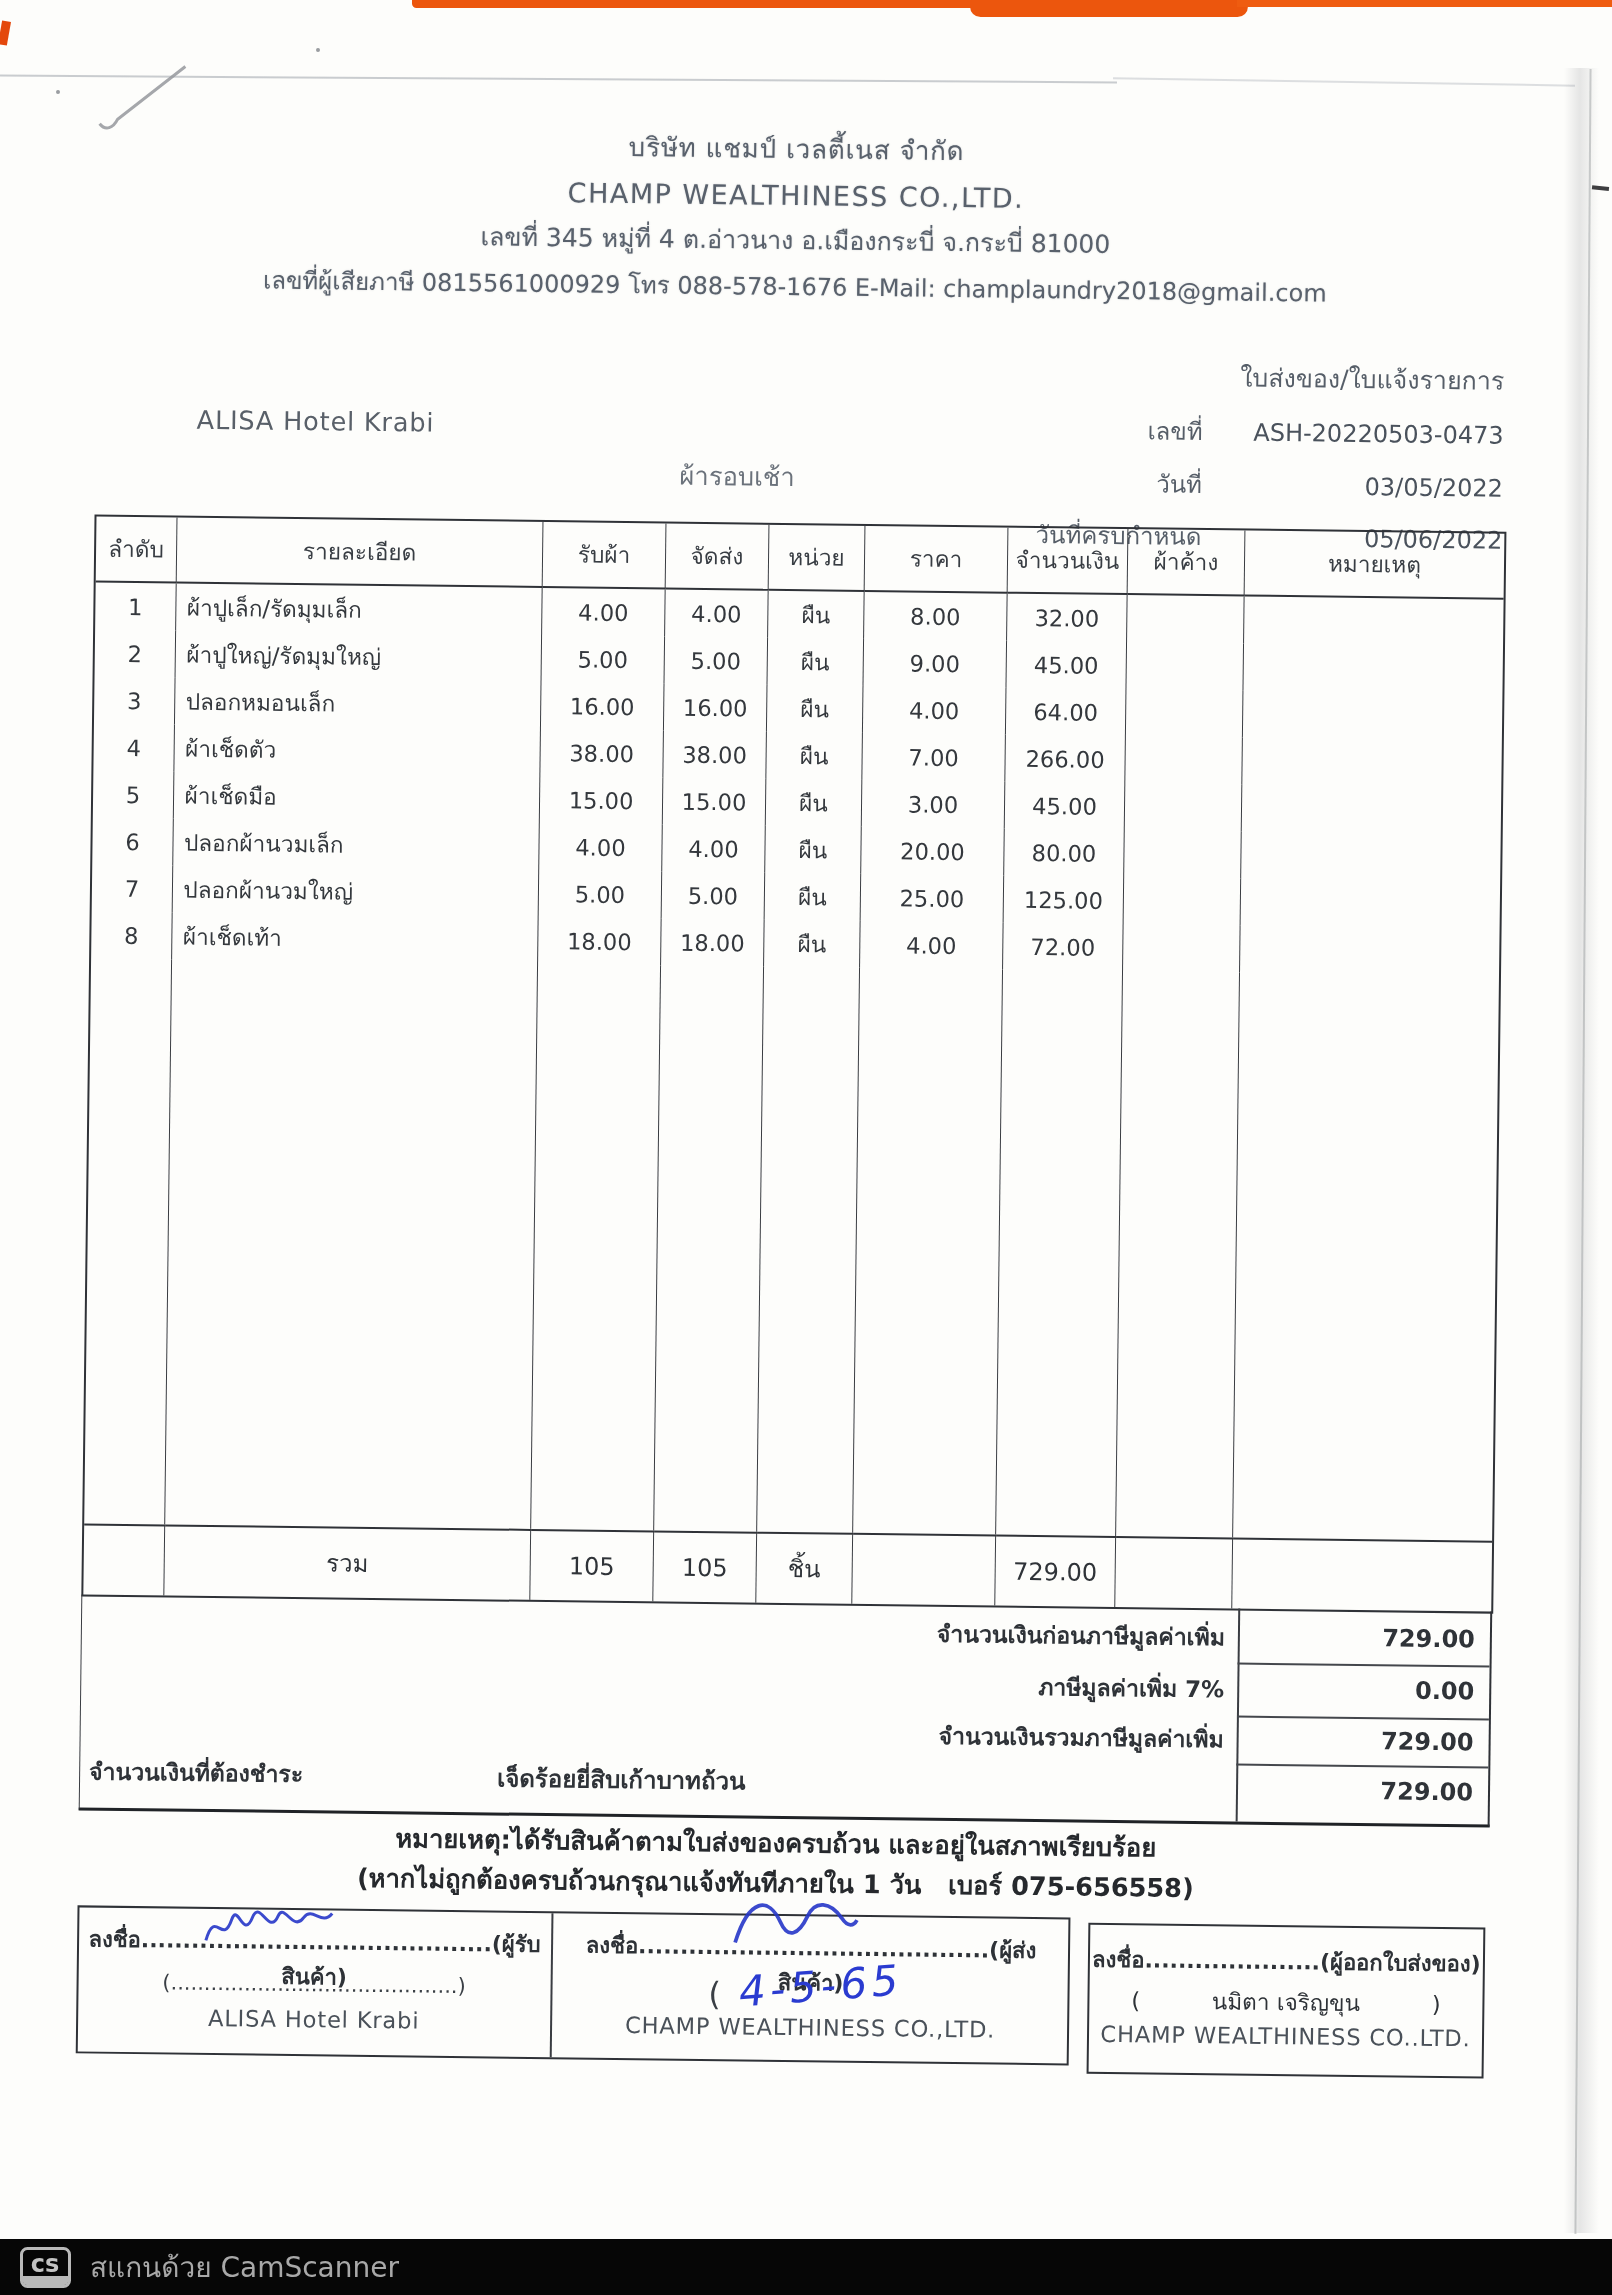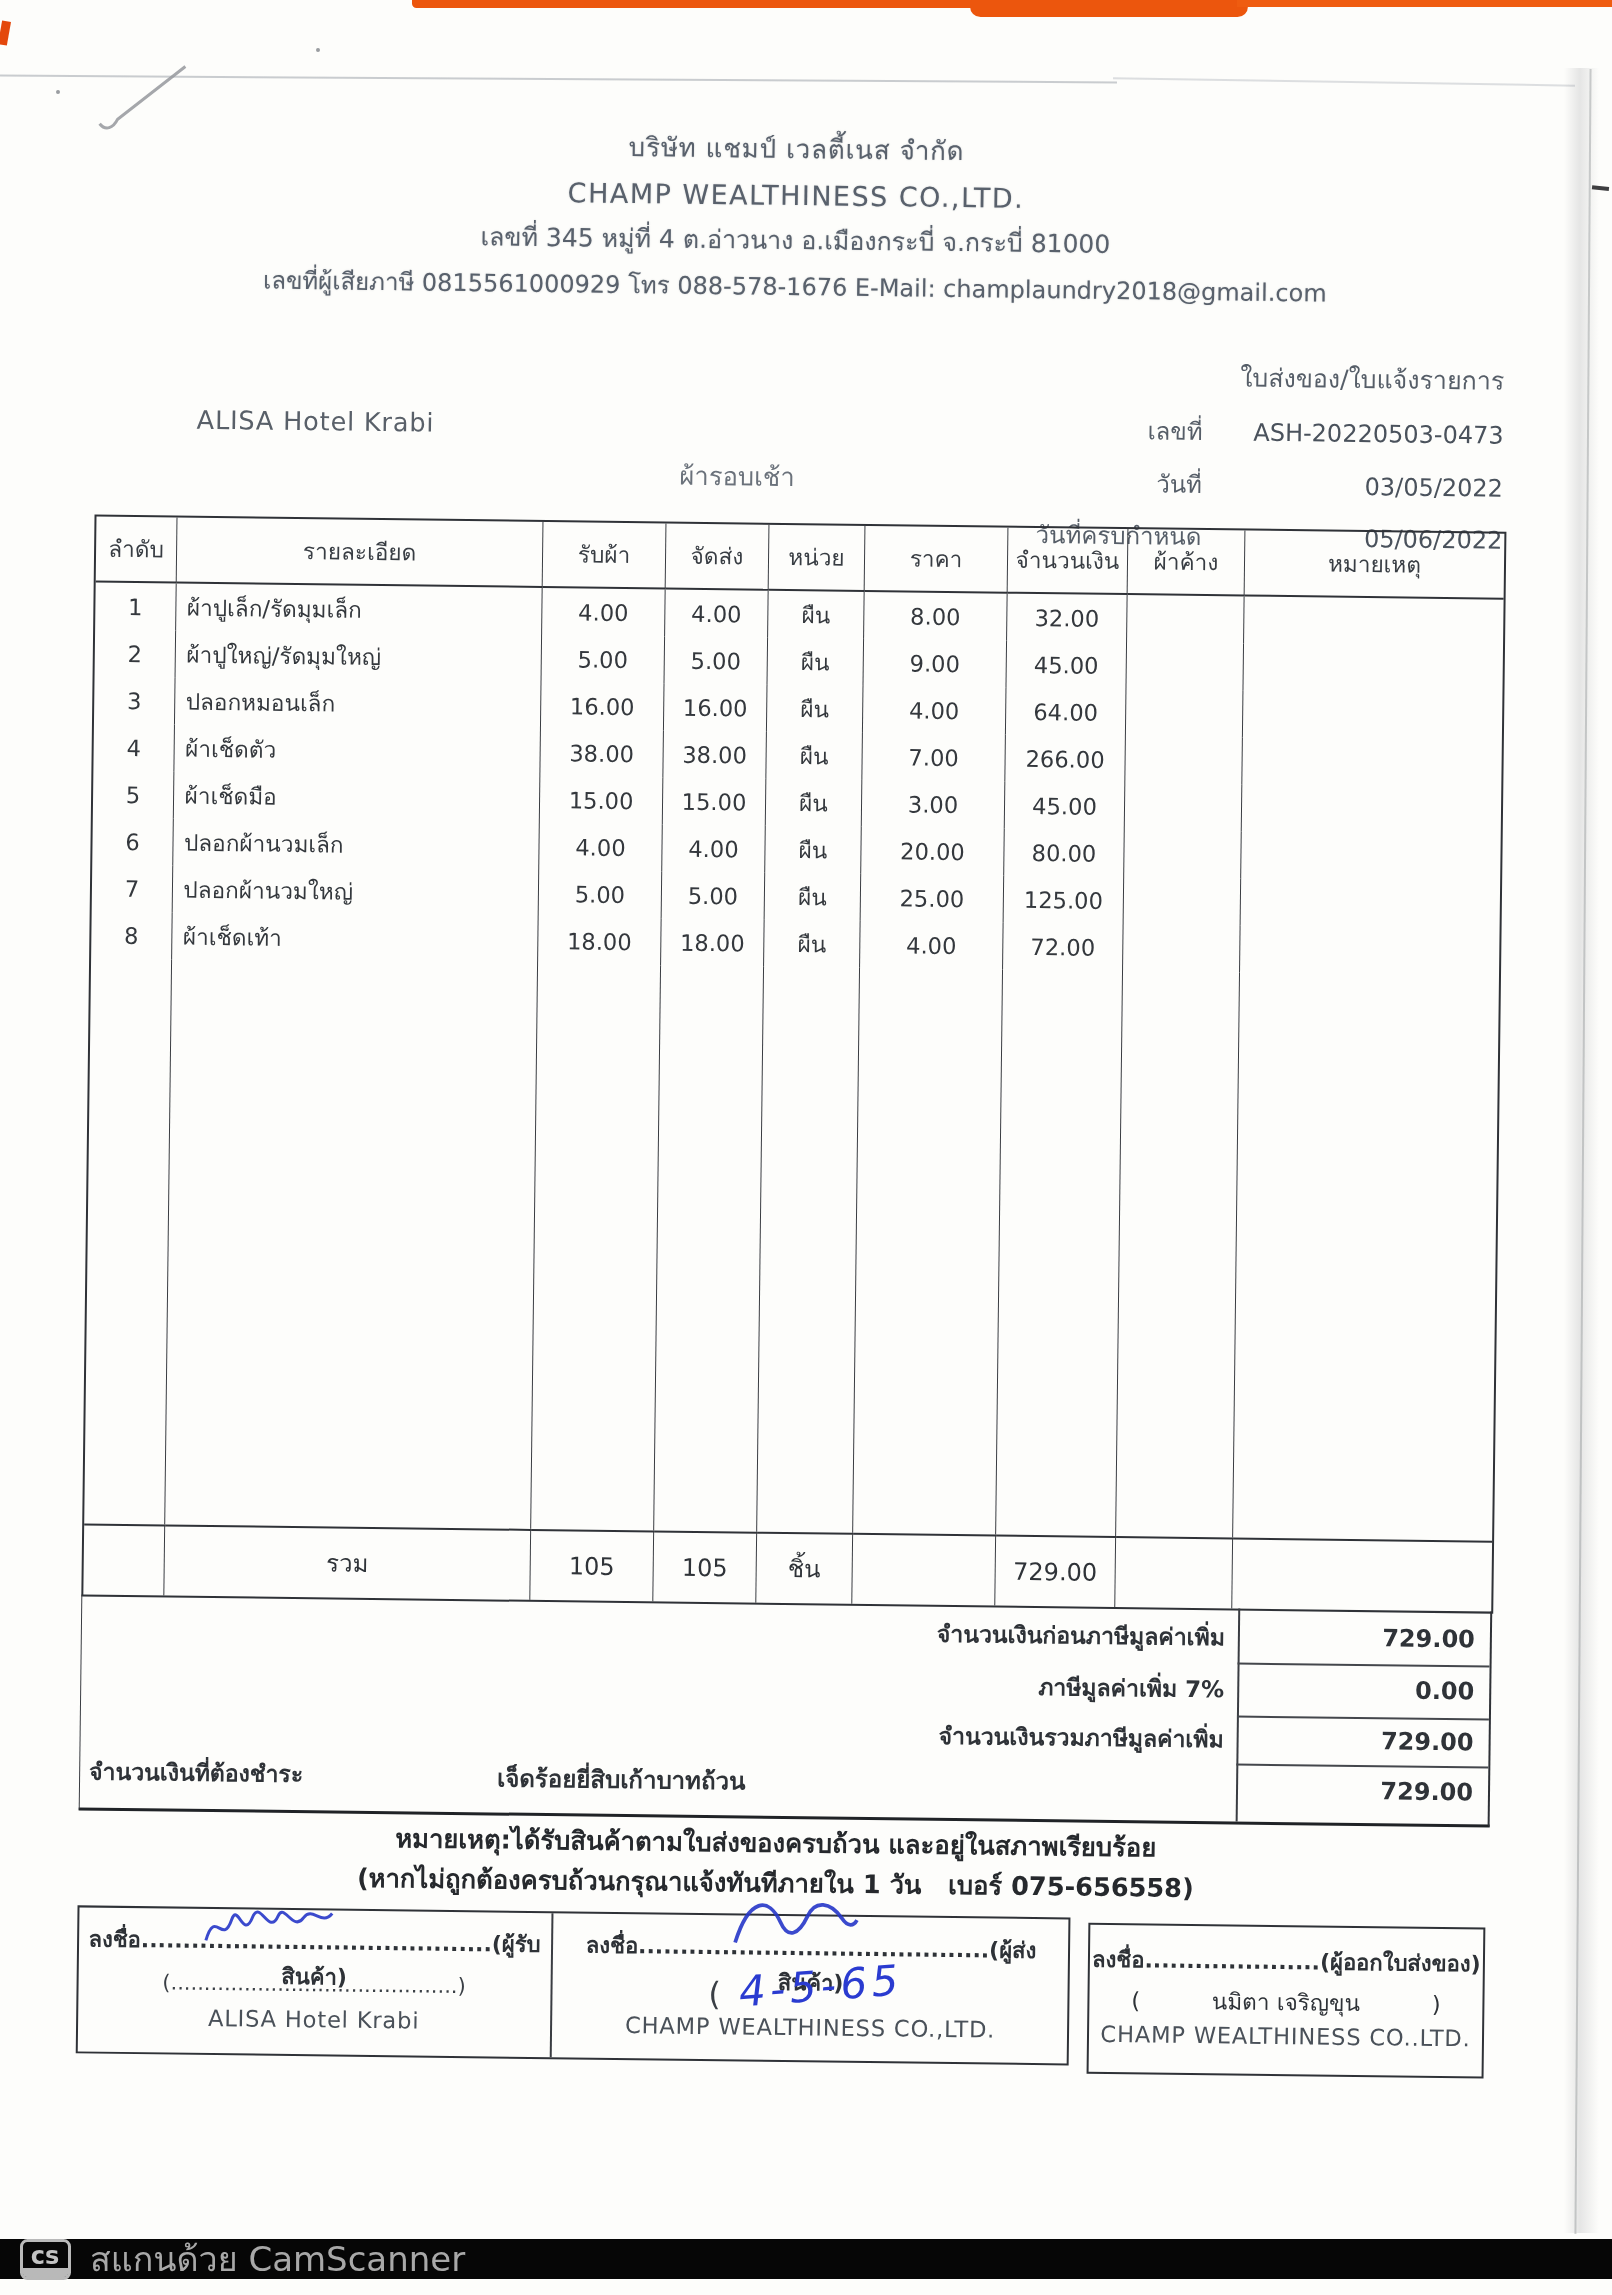--- a/index.html
+++ b/index.html
@@ -84,26 +84,26 @@
   .sline{position:absolute;left:0;width:100%;text-align:center;font-size:22px;font-weight:700;color:#2e3237;}
   .sparen{position:absolute;left:0;width:100%;text-align:center;font-size:21px;color:#3a3f45;}
   .sorg{position:absolute;left:0;width:100%;text-align:center;font-size:22.6px;color:#4a5159;letter-spacing:0.8px;}
   .pre{white-space:pre;}
   .sig-svg{position:absolute;}
   .hand-date{position:absolute;left:750px;top:1961px;font-size:42px;font-style:italic;color:#2a3bd0;
     transform:rotate(-5deg);letter-spacing:4.5px;}
   .hand-paren{position:absolute;left:720px;top:1976px;font-size:32px;color:#3a3f45;}
 
   
-  .footer{position:absolute;left:0;top:2239px;width:1612px;height:40px;background:#060606;display:flex;align-items:center;}
+  .footer{position:absolute;left:0;top:2239px;width:1612px;height:56px;background:#060606;display:flex;align-items:center;}
   .cs-badge{width:45px;height:35px;margin-left:19.5px;border:3px solid #b9b9b9;border-radius:7.5px;
     position:relative;display:flex;align-items:center;justify-content:center;}
   .cs-badge .cs-letters{color:#c2c2c2;font-size:24px;font-weight:700;line-height:1;margin-top:-6px;}
   .cs-badge .cs-strip{position:absolute;left:0;bottom:0;width:100%;height:8.3px;background:#b9b9b9;border-radius:0 0 3.8px 3.8px;}
-  .footer-text{margin-left:19.5px;color:#a8a8a8;font-size:34px;}
+  .footer-text{margin-left:19.5px;color:#a8a8a8;font-size:28px;}
 </style>
 </head>
 <body>
 
 <div class="page">
 
   <div class="strip1"></div>
   <div class="strip2"></div>
   <div class="strip3"></div>
   <div class="corner-mark"></div>

